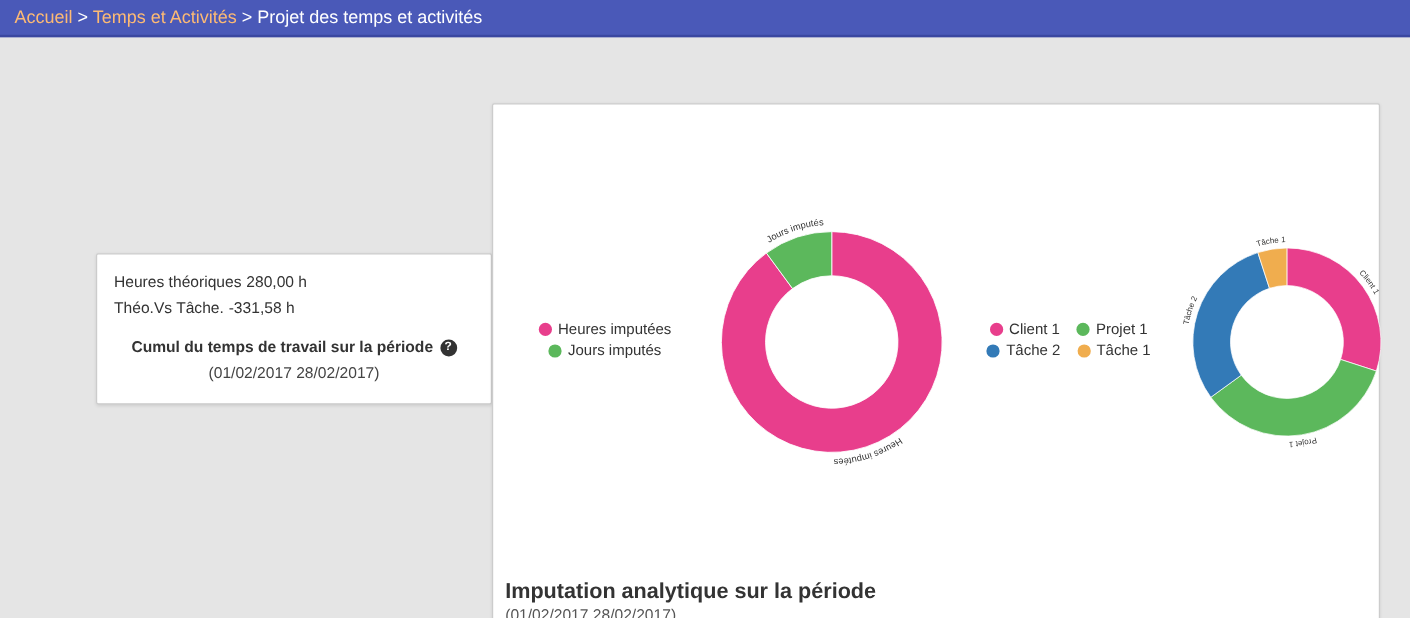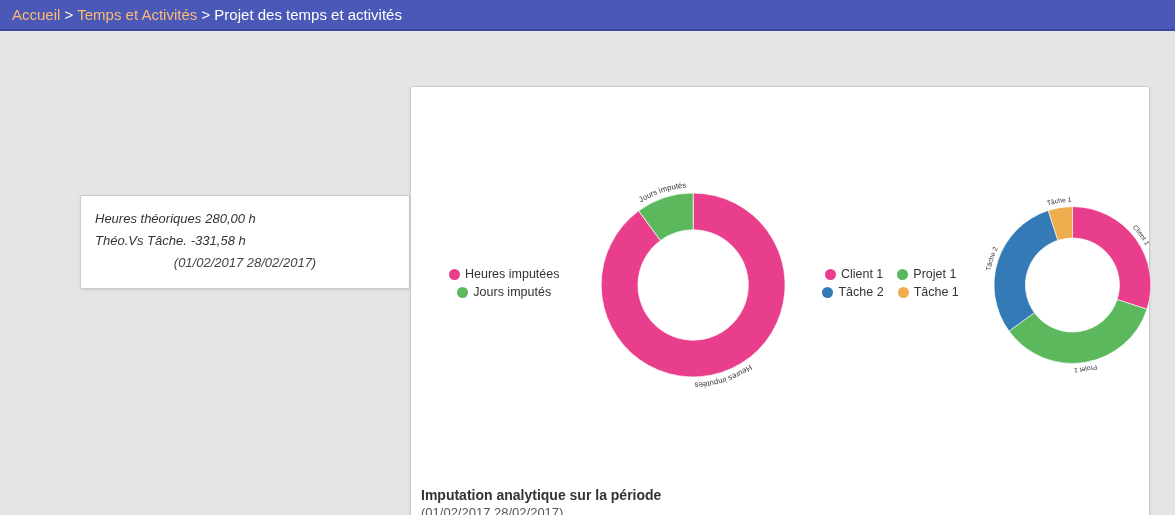--- a/index.html
+++ b/index.html
@@ -24,25 +24,24 @@
   }
   .card {
     background: #fff;
     border: 1px solid #ccc;
     border-radius: 2px;
     box-shadow: 0 1px 3px rgba(0,0,0,.1);
   }
   .summary-card {
     position: absolute;
     left: 80px;
-    top: 164px;
+    top: 180px;
     width: 300px;
     padding: 12px 14px 14px 14px;
     line-height: 1.7;
-    font-style: italic;
   }
   .summary-card .row { white-space: nowrap; }
   .summary-card .label { display: inline; }
   .summary-card .val   { display: inline; margin-left: 4px; }
   .summary-card .title {
     font-weight: bold;
     text-align: center;
     margin-top: 10px;
   }
   .summary-card .period {
@@ -106,41 +105,45 @@
   .donut-wrap svg { width: 100%; height: 100%; }
   .slice-label {
     font-size: 11px;
     fill: #333;
   }
   .charts-caption {
     position: absolute;
     left: 10px;
     bottom: 10px;
   }
-  .charts-caption .t { font-weight: bold; font-size: 14px; }
+  .charts-caption .t { font-weight: bold; font-size: 18px; }
   .charts-caption .p { color: #555; font-size: 13px; margin-top: 2px; }
 </style>
 </head>
 <body>
 
 <div class="breadcrumb-bar">
   <a href="#">Accueil</a>
   <span>&gt;</span>
   <a href="#">Temps et Activités</a>
   <span>&gt;</span>
   <span>Projet des temps et activités</span>
 </div>
 
 <div class="content">
 
   <div class="card summary-card">
     <div id="summary-rows">
         <div class="row"><span class="label">Heures théoriques</span><span class="val">280,00 h</span></div>
         <div class="row"><span class="label">Théo.Vs Tâche.</span><span class="val">-331,58 h</span></div>
       </div>
+    <div class="title">
+      <span>Cumul du temps de travail sur la période</span>
+      <span class="help-icon">?</span>
+    </div>
     <div class="period">(01/02/2017  28/02/2017)</div>
   </div>
 
   <div class="card charts-card">
     <div class="charts-area">
       <div class="chart-col">
         <div class="legend" id="legend-0">
             <span class="legend-item">
               <span class="legend-swatch" style="background: rgb(232, 62, 140);"></span>
               <span>Heures imputées</span>

